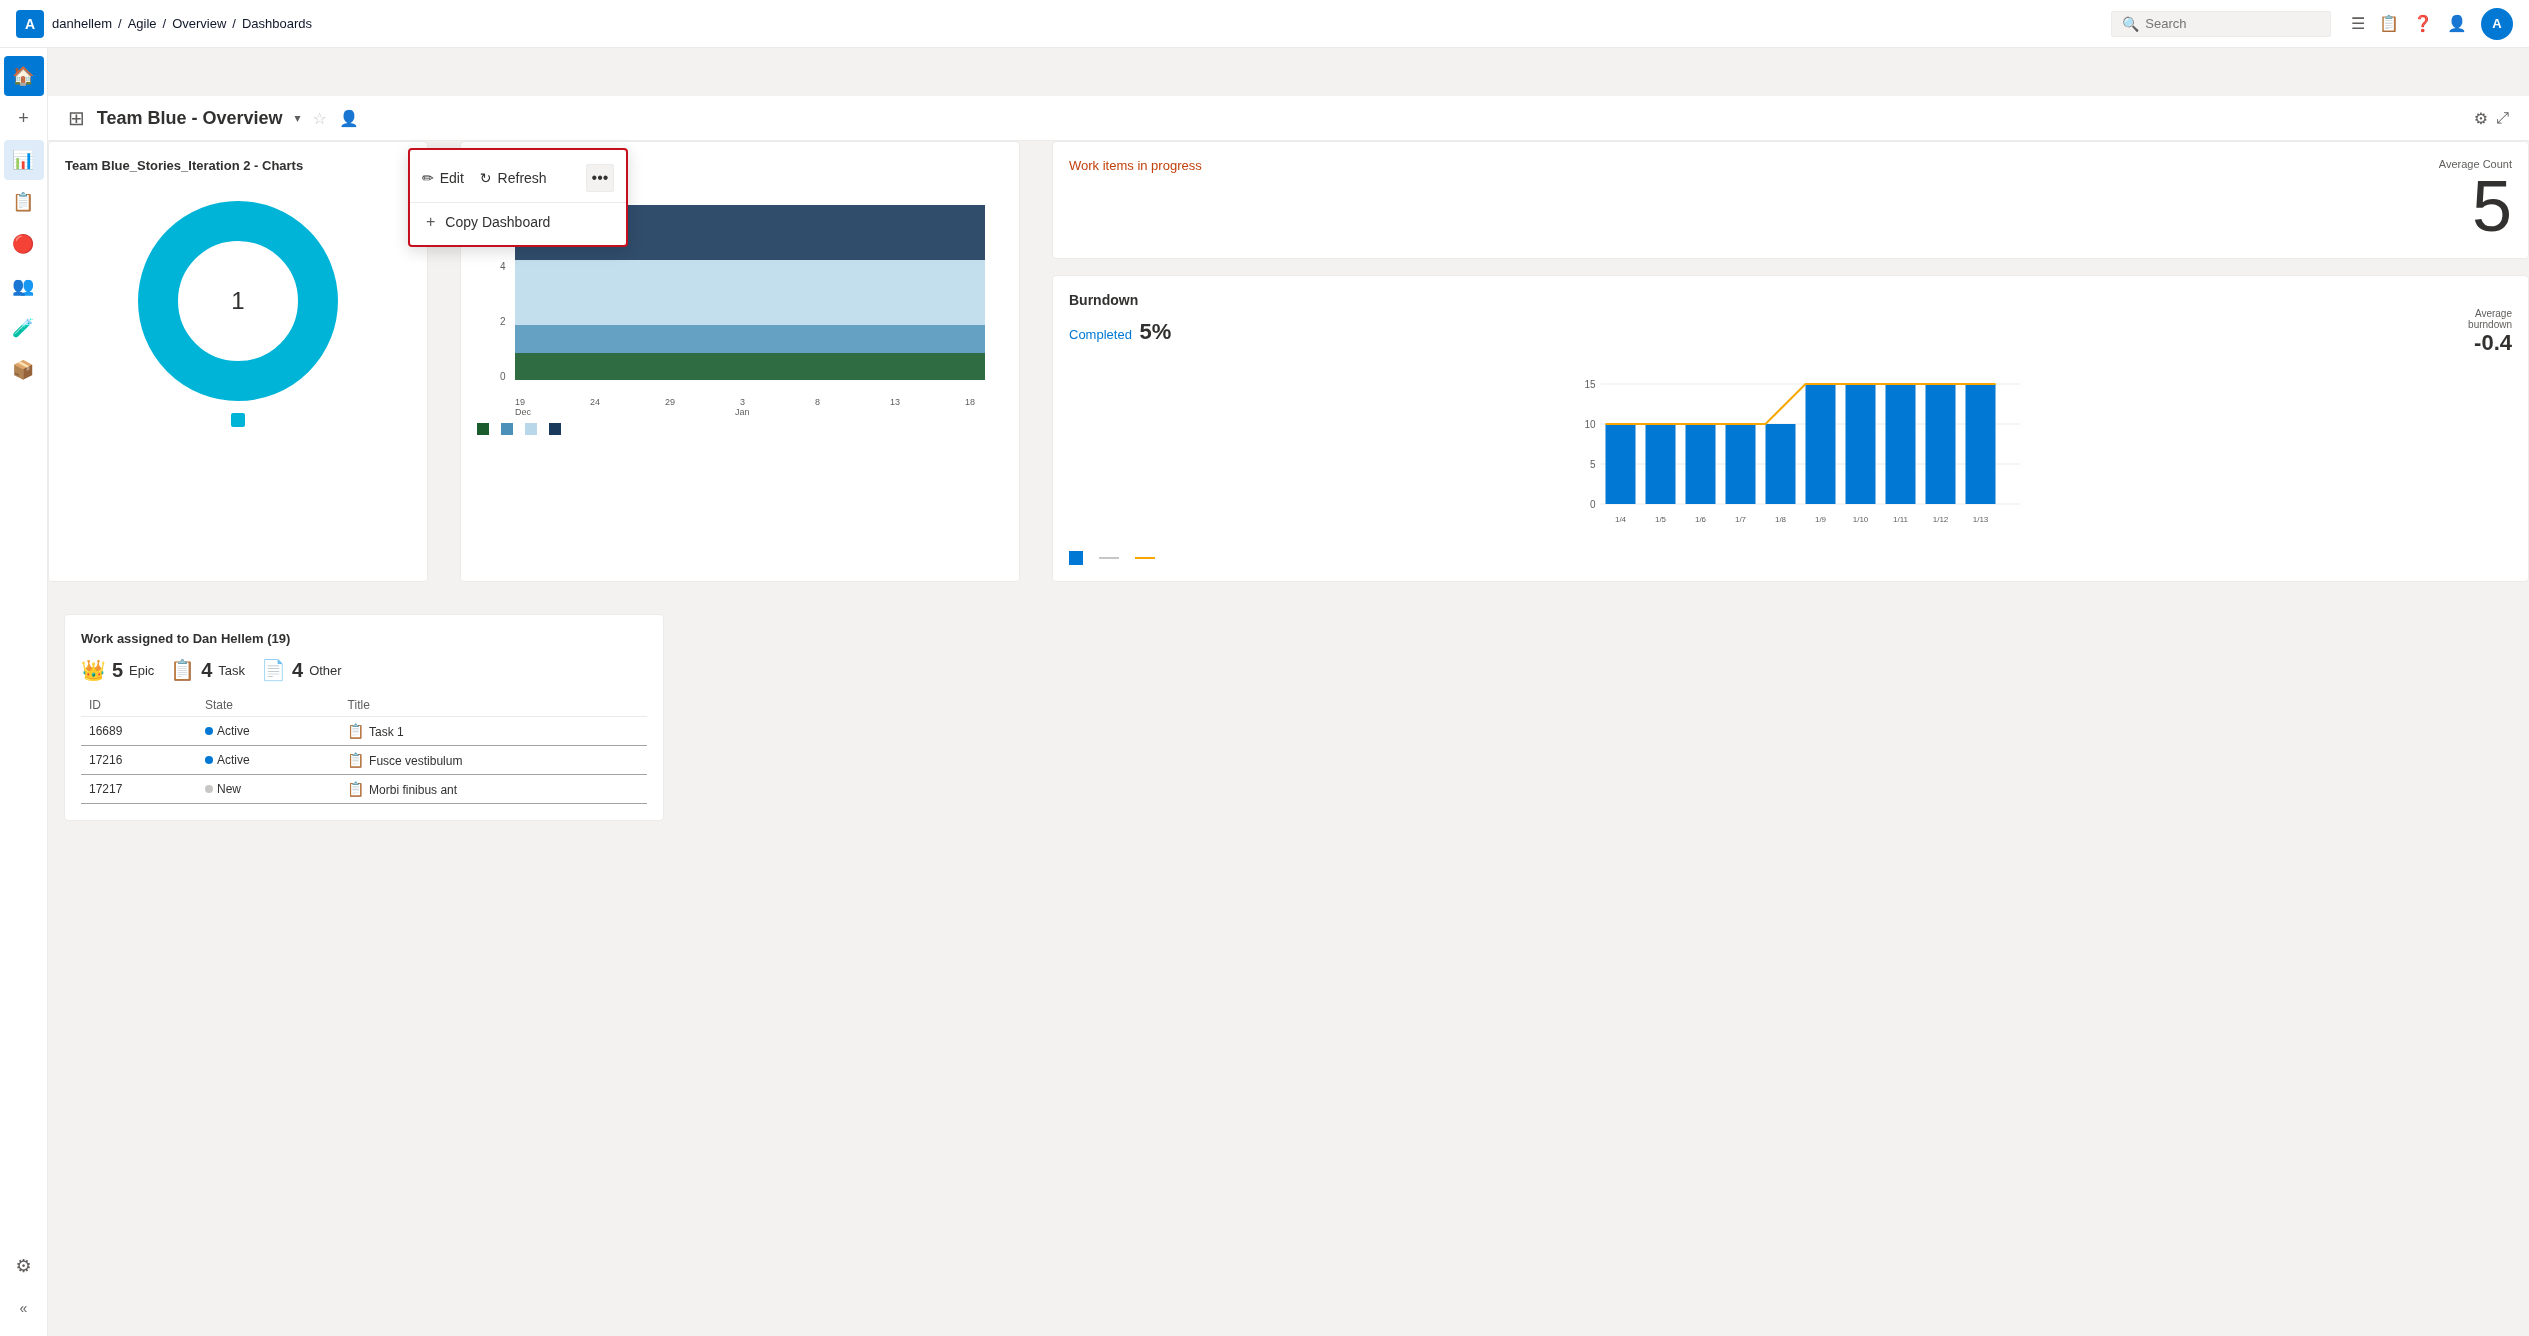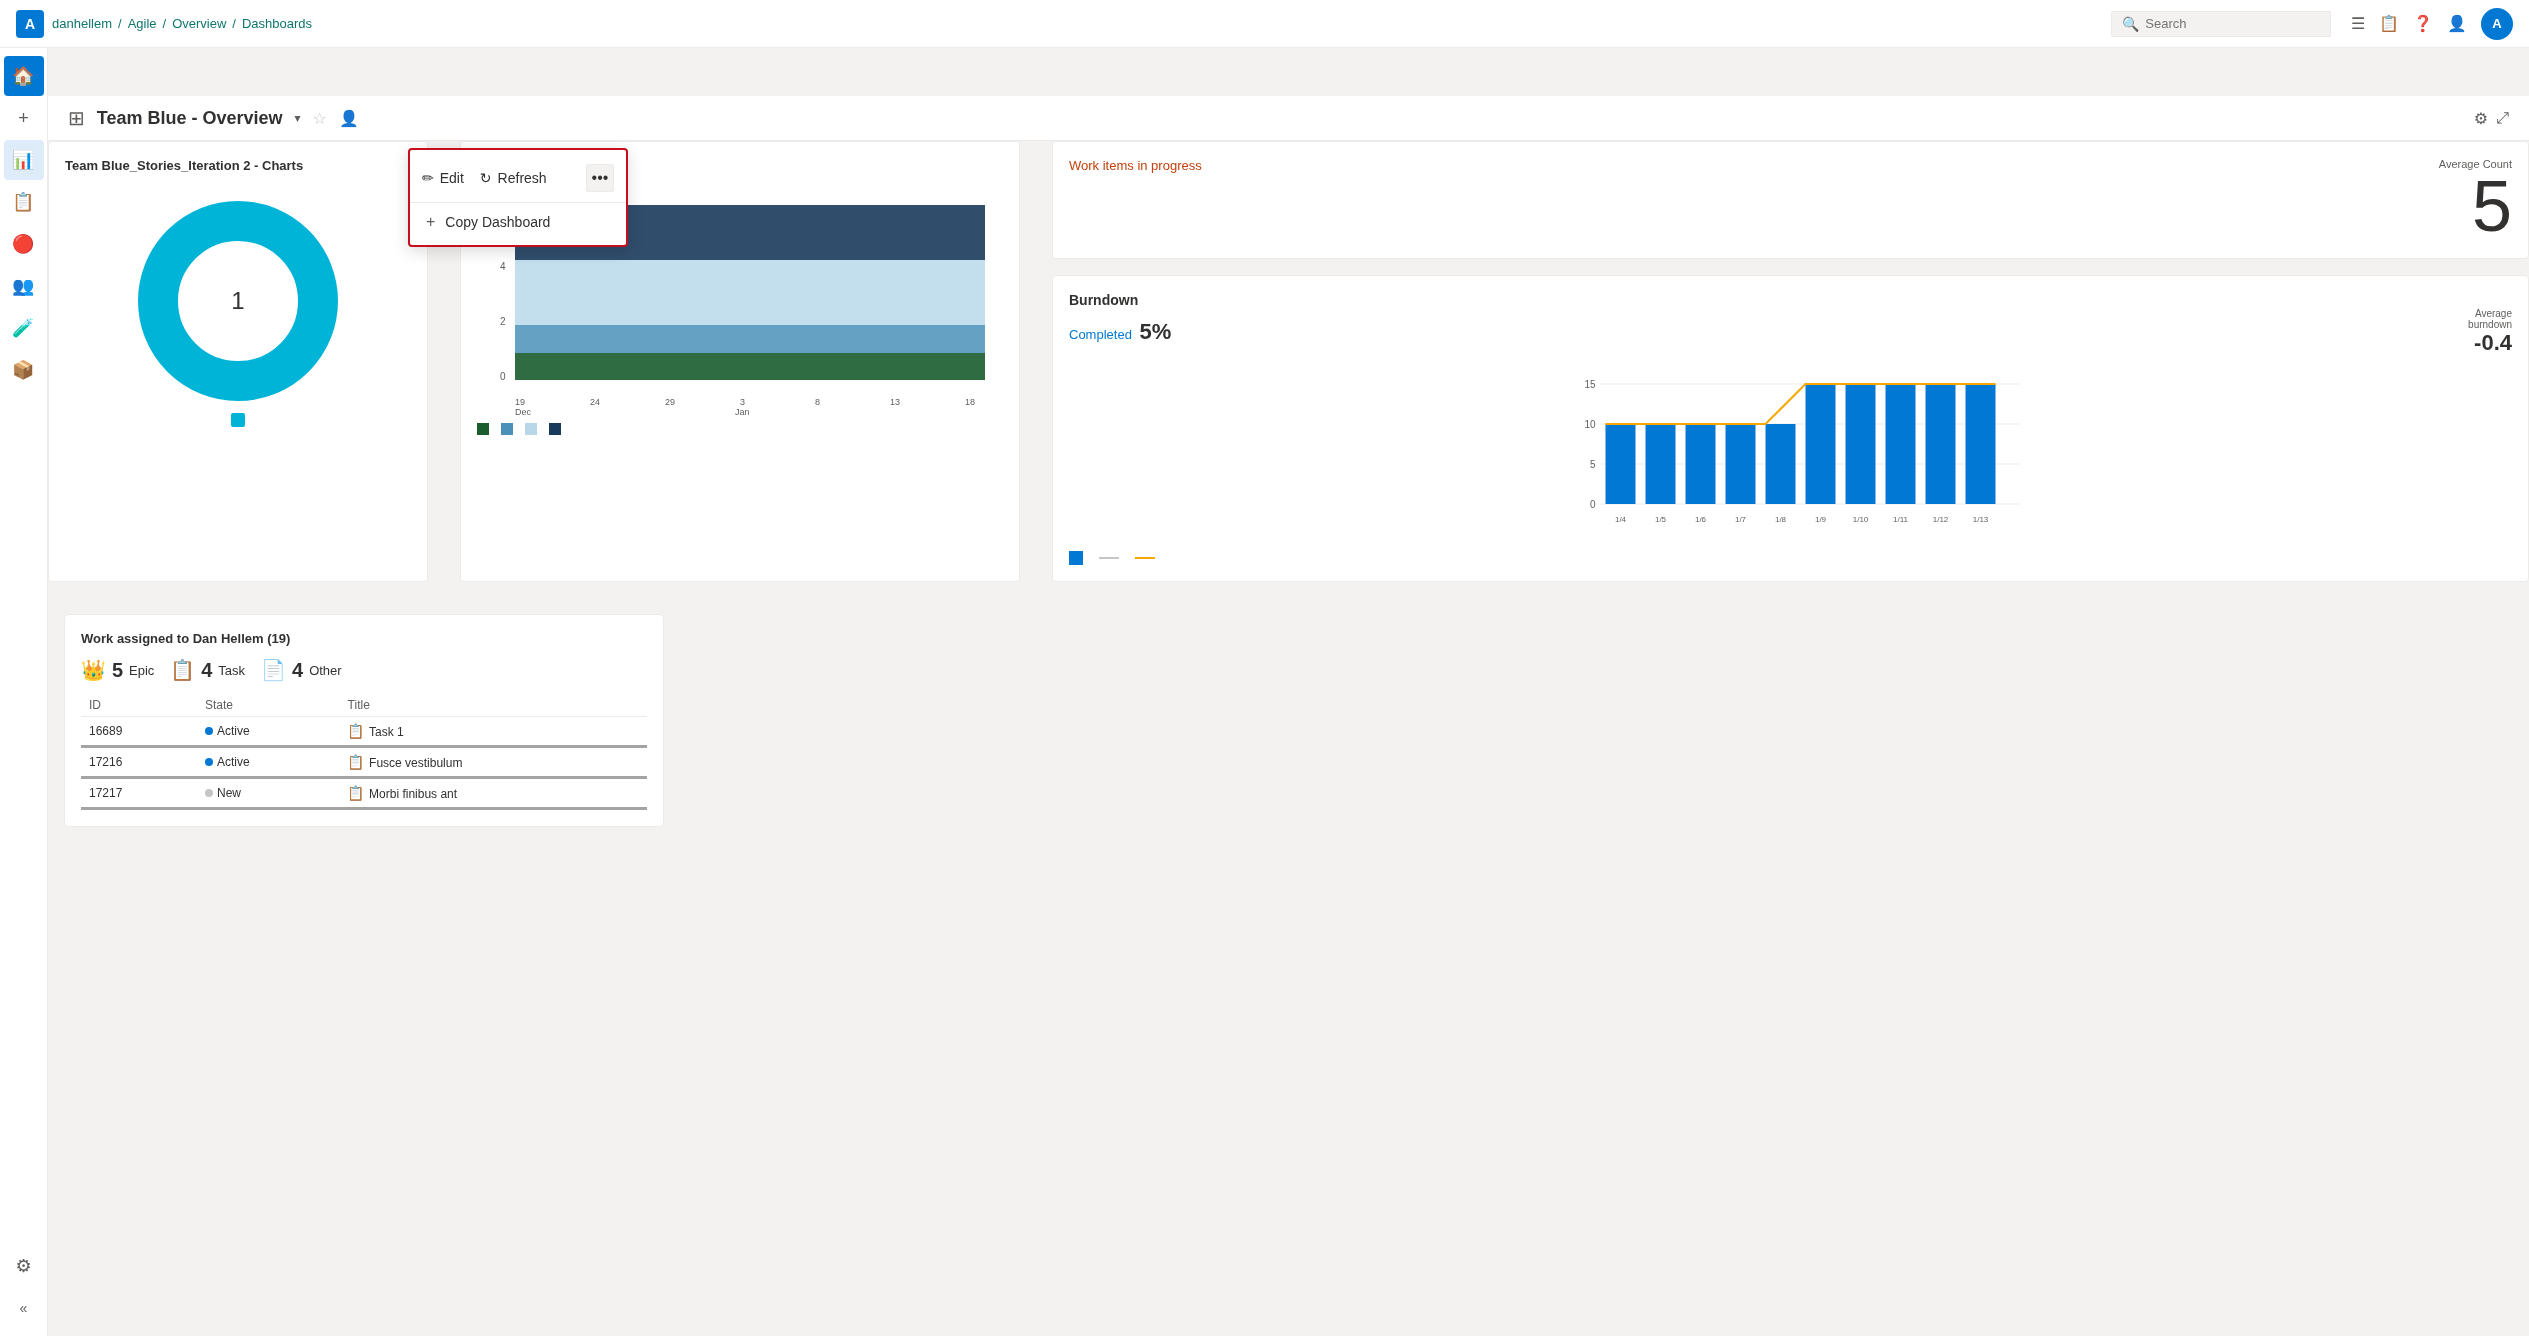--- a/index.html
+++ b/index.html
@@ -21,21 +21,21 @@
       width: 28px; height: 28px;
       background: #0078d4;
       border-radius: 4px;
       display: flex; align-items: center; justify-content: center;
       color: #fff; font-weight: bold; font-size: 14px;
     }
     .nav-breadcrumb {
       display: flex; align-items: center; gap: 6px;
       color: #323130; font-size: 13px;
     }
-    .nav-breadcrumb span { color: #0f766e; }
+    .nav-breadcrumb span { color: #0f172a; }
     .nav-search {
       margin-left: auto;
       display: flex; align-items: center;
       background: #f3f2f1;
       border: 1px solid #edebe9;
       border-radius: 2px;
       padding: 4px 10px;
       gap: 6px;
       width: 220px;
     }
@@ -226,21 +226,21 @@
       display: flex; align-items: center; gap: 6px; font-size: 13px;
     }
     .work-summary-num { font-size: 20px; font-weight: 600; }
 
     .work-table { width: 100%; border-collapse: collapse; }
     .work-table th {
       text-align: left; font-size: 12px; color: #605e5c;
       padding: 4px 8px; border-bottom: 1px solid #edebe9;
       font-weight: 400;
     }
-    .work-table td { padding: 6px 8px; font-size: 12px; border-bottom: 3px solid #a3a3a3; }
+    .work-table td { padding: 6px 8px; font-size: 12px; border-bottom: 1px solid #a3a3a3; }
     .state-dot { display: inline-block; width: 8px; height: 8px; border-radius: 50%; margin-right: 4px; }
     .state-active { background: #0078d4; }
     .state-new { background: #c8c6c4; }
 
     .other-links-title { font-size: 14px; font-weight: 600; margin-bottom: 12px; }
     .other-links-list { display: flex; flex-direction: column; gap: 8px; }
     .other-link { color: #0078d4; text-decoration: none; font-size: 13px; cursor: pointer; }
 
     
     svg text { font-family: 'Segoe UI', Arial, sans-serif; }

